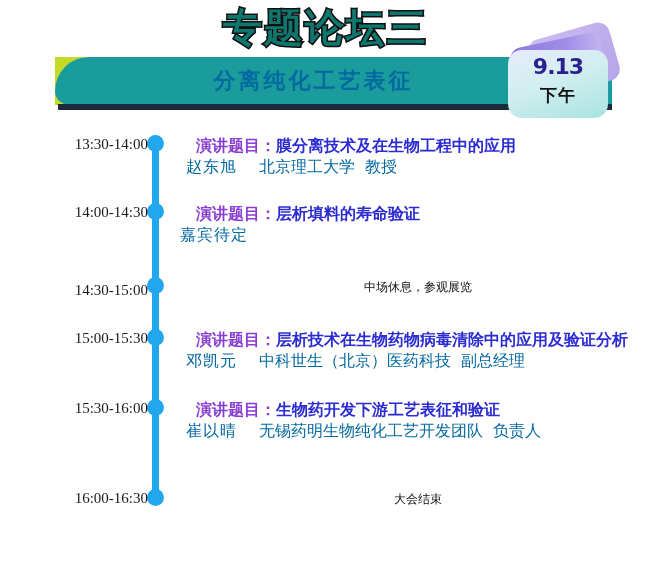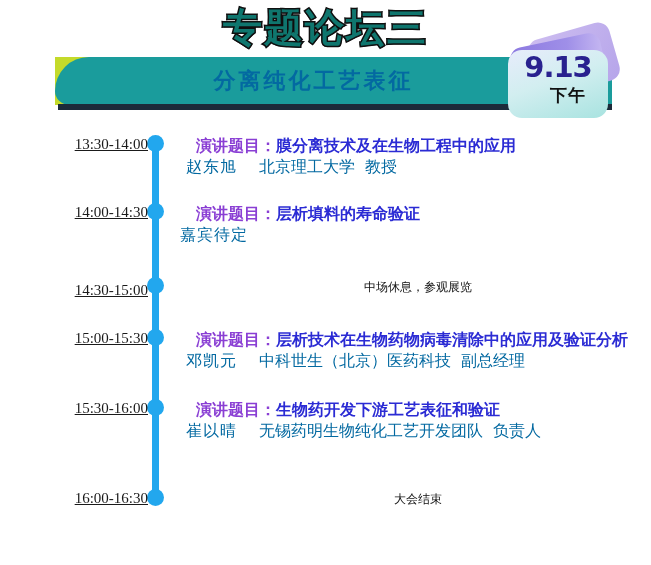--- a/index.html
+++ b/index.html
@@ -131,28 +131,28 @@
     background: linear-gradient(160deg, #e7ecfb 0%, #d2eef0 45%, #a8e3e0 100%);
   }
   .badge-date {
     position: absolute;
     left: 10px;
     top: 22px;
     width: 100px;
     text-align: center;
     font-family: "DejaVu Sans", "Liberation Sans", sans-serif;
     font-weight: bold;
-    font-size: 29px;
+    font-size: 22px;
     color: #29218f;
     line-height: 34px;
     letter-spacing: -1px;
   }
   .badge-ampm {
     position: absolute;
-    left: 20px;
+    left: 10px;
     top: 56px;
     width: 100px;
     text-align: center;
     font-family: "DejaVu Sans", "Liberation Sans", sans-serif;
     font-weight: bold;
     font-size: 17px;
     color: #111111;
     line-height: 22px;
     letter-spacing: 1px;
   }
@@ -183,21 +183,20 @@
   }
   .time {
     position: absolute;
     left: 0;
     width: 148px;
     text-align: right;
     font-family: "Liberation Serif", "DejaVu Serif", serif;
     font-size: 15px;
     color: #1a1a1a;
     white-space: nowrap;
-    text-decoration: underline;
   }
   .content {
     position: absolute;
     left: 180px;
     width: 470px;
   }
   .title-line {
     font-family: "Liberation Serif", "DejaVu Serif", serif;
     font-weight: bold;
     font-size: 16px;

